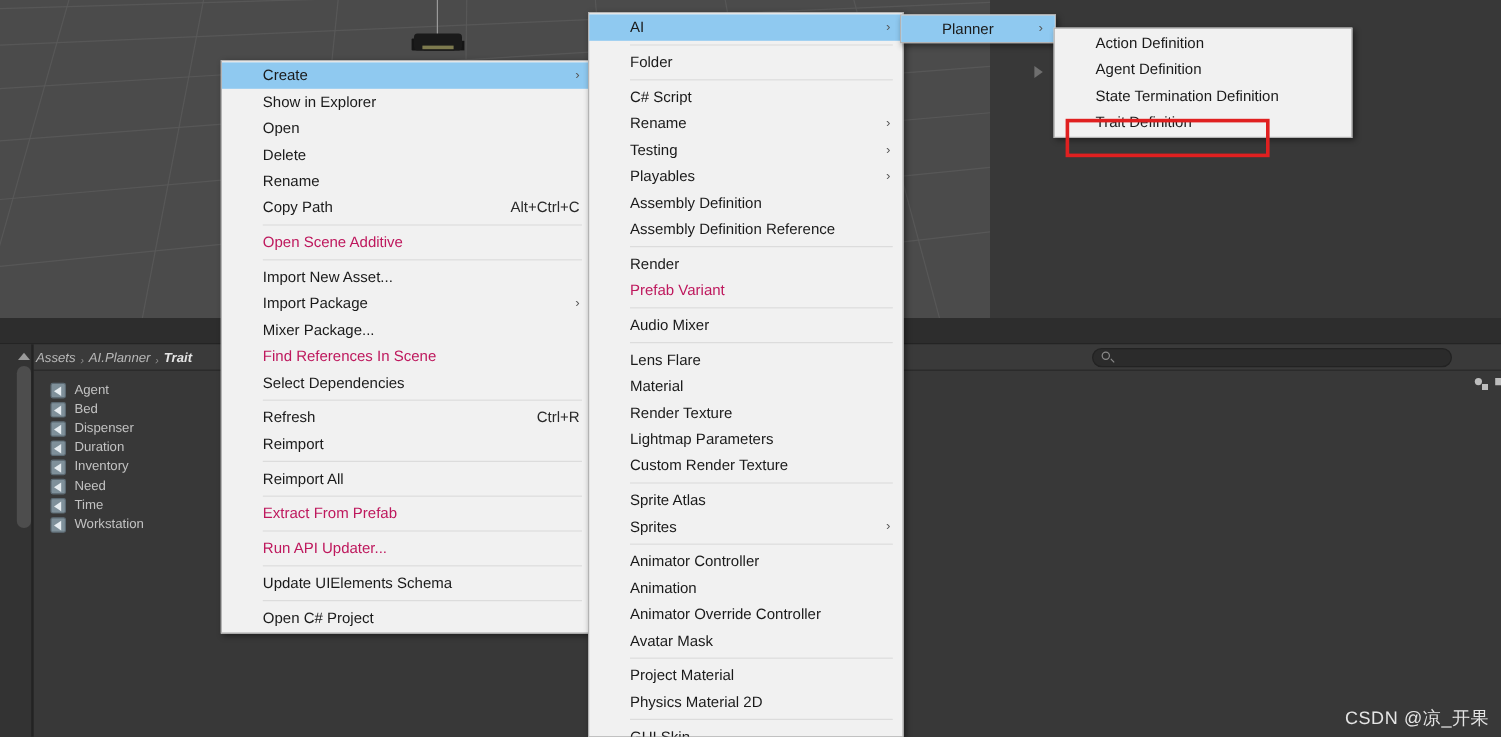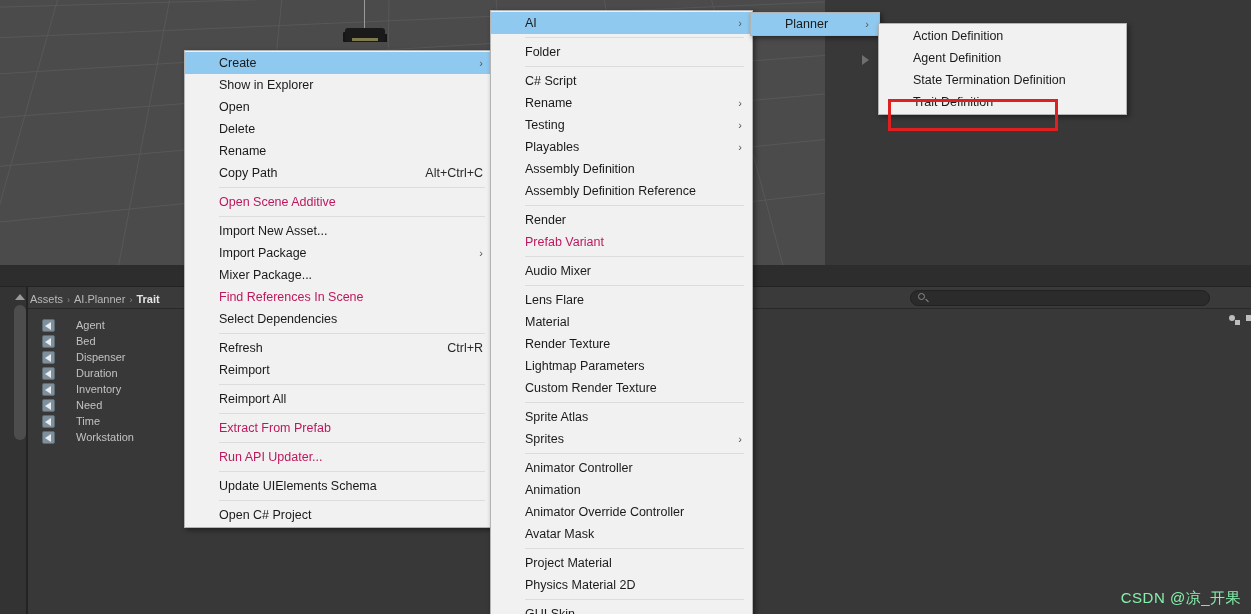--- a/index.html
+++ b/index.html
@@ -94,27 +94,27 @@
     position: absolute; left: 14px; top: 40px; width: 12px; height: 135px;
     background: #4d4d4d; border-radius: 6px;
   }
   .proj-sep {
     position: absolute; left: 26px; top: 22px; width: 2px; height: 327px;
     background: #232323;
   }
   .breadcrumb {
     position: absolute; left: 30px; top: 28px;
     font-size: 11px; color: #b8b8b8;
-    display: flex; align-items: flex-end; gap: 4px;
+    display: flex; align-items: flex-end; gap: 4px; font-style: italic;
   }
   .breadcrumb .sep { color: #8d8d8d; font-size: 9px; }
   .breadcrumb .crumb-active { color: #e4e4e4; font-weight: bold; }
   .asset-list { position: absolute; left: 42px; top: 52px; }
   .asset-row {
-    display: flex; align-items: center; gap: 21px;
+    display: flex; align-items: center; gap: 7px;
     height: 16px; margin-bottom: 0px;
   }
   .asset-ico {
     width: 13px; height: 13px; flex: 0 0 13px;
     background: #7f909a; border: 1px solid #5c6a73; border-radius: 2px;
     position: relative;
   }
   .asset-ico:after {
     content: ""; position: absolute; left: 2px; top: 2px;
     width: 0; height: 0;
@@ -161,21 +161,21 @@
   #menu-planner { left: 878px; top: 23px; width: 249px; }
 
   
   .red-box {
     position: absolute; left: 888px; top: 99px; width: 170px; height: 32px;
     border: 3px solid #e02020; pointer-events: none;
   }
 
   .watermark {
     position: absolute; right: 10px; bottom: 6px;
-    font-size: 15px; color: #86efac; letter-spacing: 0.5px;
+    font-size: 15px; color: #e5e5e5; letter-spacing: 0.5px;
   }
 </style>
 </head>
 <body>
 
 <div id="root">
 
   <div class="scene-view">
     <svg class="scene-grid" width="910" height="350" viewBox="0 0 910 350">
       <g stroke="#5a5a5a" stroke-width="1" fill="none" opacity="0.85">

